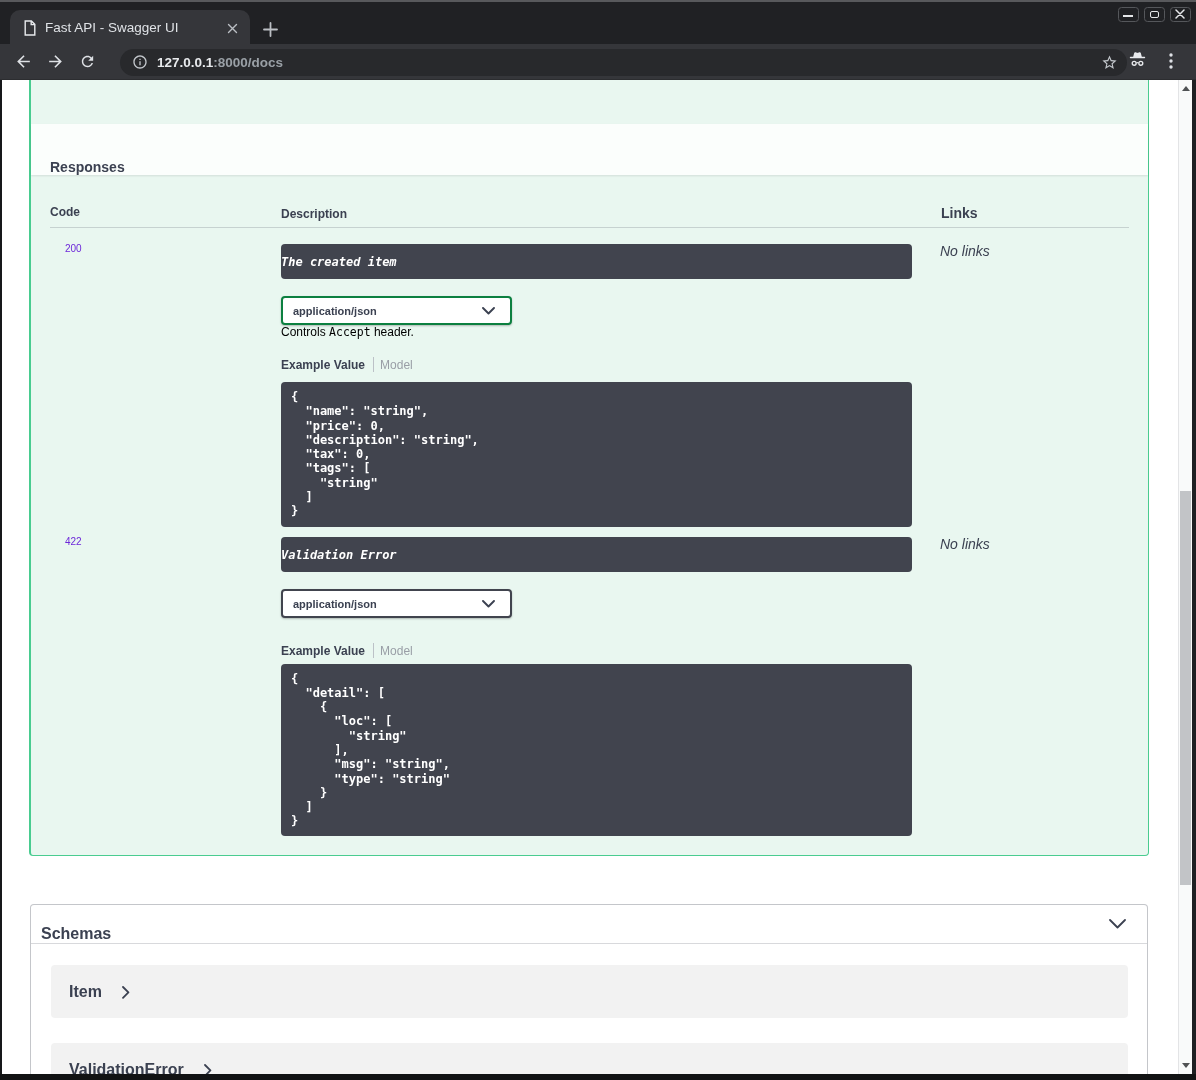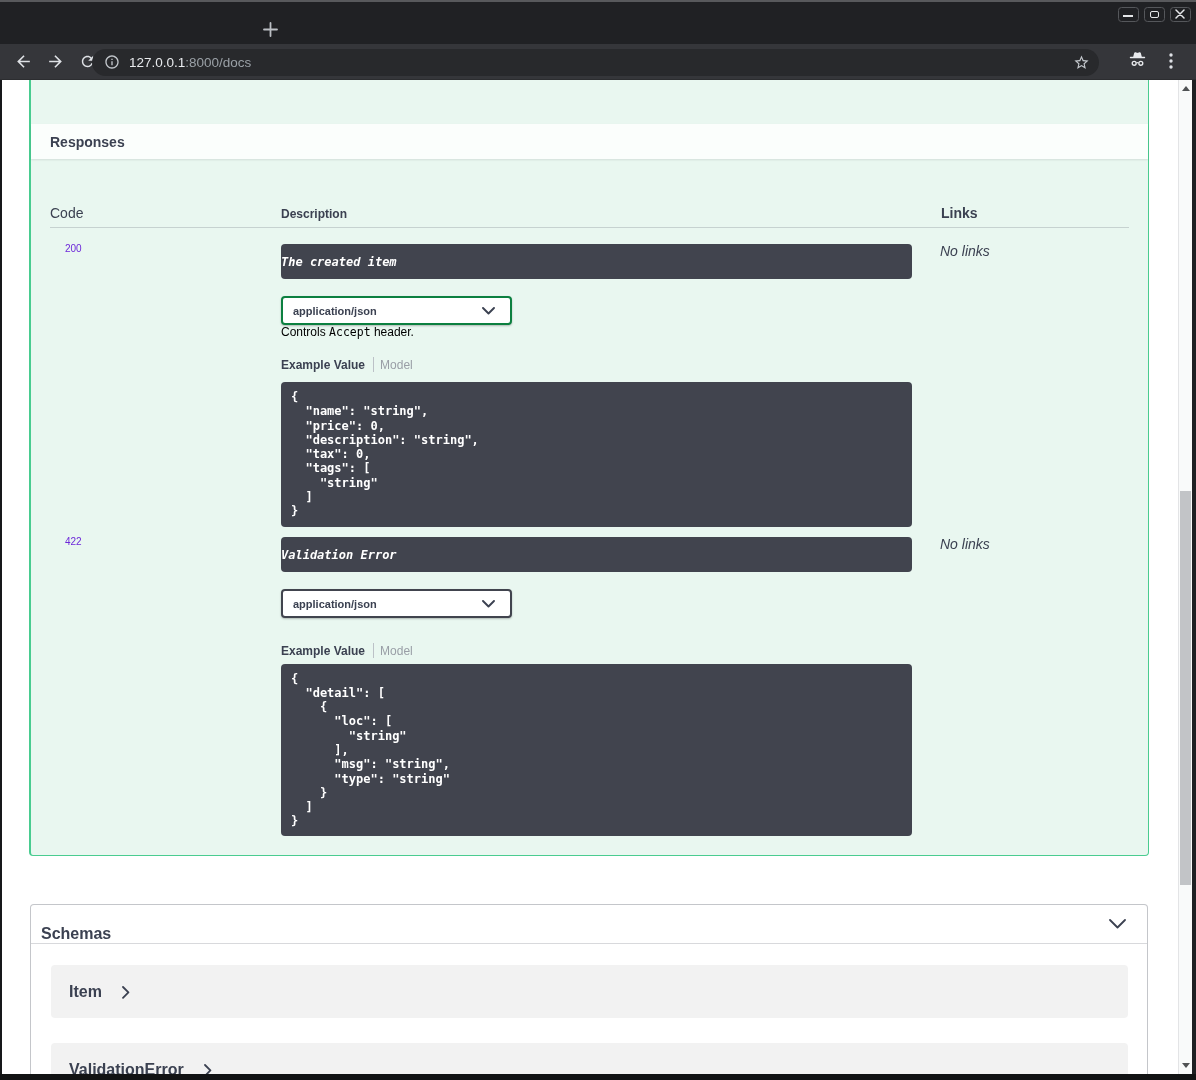--- a/index.html
+++ b/index.html
@@ -15,21 +15,21 @@
   .tab-close { position:absolute; right:8px; top:8px; width:20px; height:20px; display:flex; align-items:center; justify-content:center; border-radius:50%; }
   .newtab-btn { position:absolute; left:258px; top:17px; width:24px; height:20px; display:flex; align-items:center; justify-content:center; }
   .win-controls { position:absolute; top:5px; right:5px; display:flex; gap:4.5px; }
   .win-btn { width:21.5px; height:14.5px; border:1px solid #55575b; border-radius:3.5px; display:flex; align-items:center; justify-content:center; }
   .win-min-glyph { width:10px; height:2px; background:#e4e6e8; margin-top:4px; }
   .win-max-glyph { width:9px; height:7.5px; border:1.5px solid #e4e6e8; border-radius:2px; }
 
   .toolbar { position:absolute; left:0; top:44px; width:1196px; height:35px; background:#35363a; }
   .nav-icon { position:absolute; top:4px; width:26px; height:26px; display:flex; align-items:center; justify-content:center; }
   .nav-back { left:10px; } .nav-forward { left:42px; } .nav-reload { left:74px; }
-  .omnibox { position:absolute; left:92px; top:4.5px; width:1007px; height:27px; border-radius:13.5px; background:#28292c; display:flex; align-items:center; }
+  .omnibox { position:absolute; left:120px; top:4.5px; width:1007px; height:27px; border-radius:13.5px; background:#28292c; display:flex; align-items:center;font-weight:bold; }
   .omni-info { position:absolute; left:12px; top:5.5px; width:16px; height:16px; }
   .omni-url { position:absolute; left:37px; top:5px; font-size:13.5px; line-height:17px; white-space:nowrap; }
   .url-host { color:#e8eaed; } .url-rest { color:#9aa0a6; }
   .omni-star { position:absolute; right:9px; top:5px; width:17px; height:17px; }
   .tool-incognito { position:absolute; left:1129px; top:7.5px; width:17px; height:15.5px; }
   .tool-menu { position:absolute; left:1164px; top:4px; width:13px; height:26px; display:flex; align-items:center; justify-content:center; }
   .chrome-divider { position:absolute; left:0; top:79px; width:1196px; height:1px; background:#2c2d30; }
 
   
   .edge-left { position:absolute; left:0; top:80px; width:2px; height:1000px; background:#17181a; }
@@ -38,25 +38,25 @@
   .scrollbar { position:absolute; left:1178px; top:80px; width:14px; height:994px; background:#f9fafa; border-left:1px solid #e3e4e6; }
   .sb-arrow-up { position:absolute; left:3px; top:6px; width:0; height:0; border-left:4px solid transparent; border-right:4px solid transparent; border-bottom:5px solid #505254; }
   .sb-arrow-down { position:absolute; left:3px; bottom:6px; width:0; height:0; border-left:4px solid transparent; border-right:4px solid transparent; border-top:5px solid #505254; }
   .sb-thumb { position:absolute; left:1px; top:411px; width:11px; height:394px; background:#c2c4c7; }
 
   
   .page { position:absolute; left:2px; top:80px; width:1176px; height:1000px; background:#ffffff; overflow:hidden; color:#3b4151; }
   
 
   .opblock { position:absolute; left:27px; top:-6px; width:1119.5px; height:782px; background:#e9f7f0; border:1px solid #49cc90; border-left-width:2px; border-radius:4px; }
-  .opblock-section-header { position:absolute; left:0; top:49px; width:100%; height:35px; background:rgba(255,255,255,.8); box-shadow:0 1px 2px rgba(0,0,0,.1); display:flex; align-items:center; }
+  .opblock-section-header { position:absolute; left:0; top:49px; width:100%; height:51px; background:rgba(255,255,255,.8); box-shadow:0 1px 2px rgba(0,0,0,.1); display:flex; align-items:flex-end; }
   .opblock-section-header h4 { font-size:14px; font-weight:bold; color:#3b4151; margin-left:19px; }
 
   .resp-table { position:absolute; left:0; top:98px; width:100%; }
-  .th-code  { position:absolute; left:19px; top:32px; font-size:14px; font-weight:normal; }
+  .th-code  { position:absolute; left:19px; top:32px; font-size:12px; font-weight:bold; }
   .th-desc  { position:absolute; left:250px; top:34px; font-size:12px; font-weight:bold; }
   .th-links { position:absolute; left:910px; top:32px; font-size:14px; font-weight:bold; }
   .thead-line { position:absolute; left:19px; top:54px; width:1079px; height:1px; background:rgba(59,65,81,.2); }
 
   .rc-code { position:absolute; left:34px; font-size:10px; color:#6d28d9; }
   .rc-links { position:absolute; left:909px; font-size:14px; font-style:italic; color:#3b4151; }
   .desc-box { position:absolute; left:250px; width:631px; height:35px; background:#41444e; border-radius:4px; display:flex; align-items:center; }
   .desc-box span { font-family:"DejaVu Sans Mono", monospace; font-size:12px; font-weight:bold; font-style:italic; color:#fff; }
 
   .ct-select { position:absolute; left:250px; width:231px; height:29px; background:#fff; border:2px solid #41444e; border-radius:4px; box-shadow:0 1px 2px rgba(0,0,0,.25); display:flex; align-items:center; }
@@ -83,20 +83,32 @@
   .model-box { position:absolute; left:20px; width:1077px; height:53px; background:#f2f2f2; border-radius:4px; display:flex; align-items:center; }
   .model-box .model-title { margin-left:18px; font-size:16px; font-weight:bold; color:#3b4151; }
   .model-box svg { margin-left:20px; margin-top:2px; }
 </style>
 </head>
 <body>
 
 <div id="root">
 
   <div class="titlebar">
+    <div class="tab">
+      <svg class="tab-favicon" viewBox="0 0 12 16">
+        <path d="M1.2 1h6.2l3.4 3.4V15H1.2z" fill="none" stroke="#e8eaed" stroke-width="1.4"></path>
+        <path d="M7.2 1v3.6h3.6" fill="none" stroke="#e8eaed" stroke-width="1.4"></path>
+      </svg>
+      <span class="tab-title">Fast API - Swagger UI</span>
+      <div class="tab-close">
+        <svg width="11" height="11" viewBox="0 0 11 11">
+            <path d="M1.5 1.5l8 8M9.5 1.5l-8 8" stroke="#bbbfc4" stroke-width="1.4" stroke-linecap="round"></path>
+          </svg>
+      </div>
+    </div>
     <div class="newtab-btn">
       <svg width="15" height="15" viewBox="0 0 15 15">
           <path d="M7.5 1v13M1 7.5h13" stroke="#bbbfc4" stroke-width="1.8" stroke-linecap="round"></path>
         </svg>
     </div>
     <div class="win-controls">
       <div class="win-btn">
           <div class="win-min-glyph"></div>
         </div>
       <div class="win-btn">

